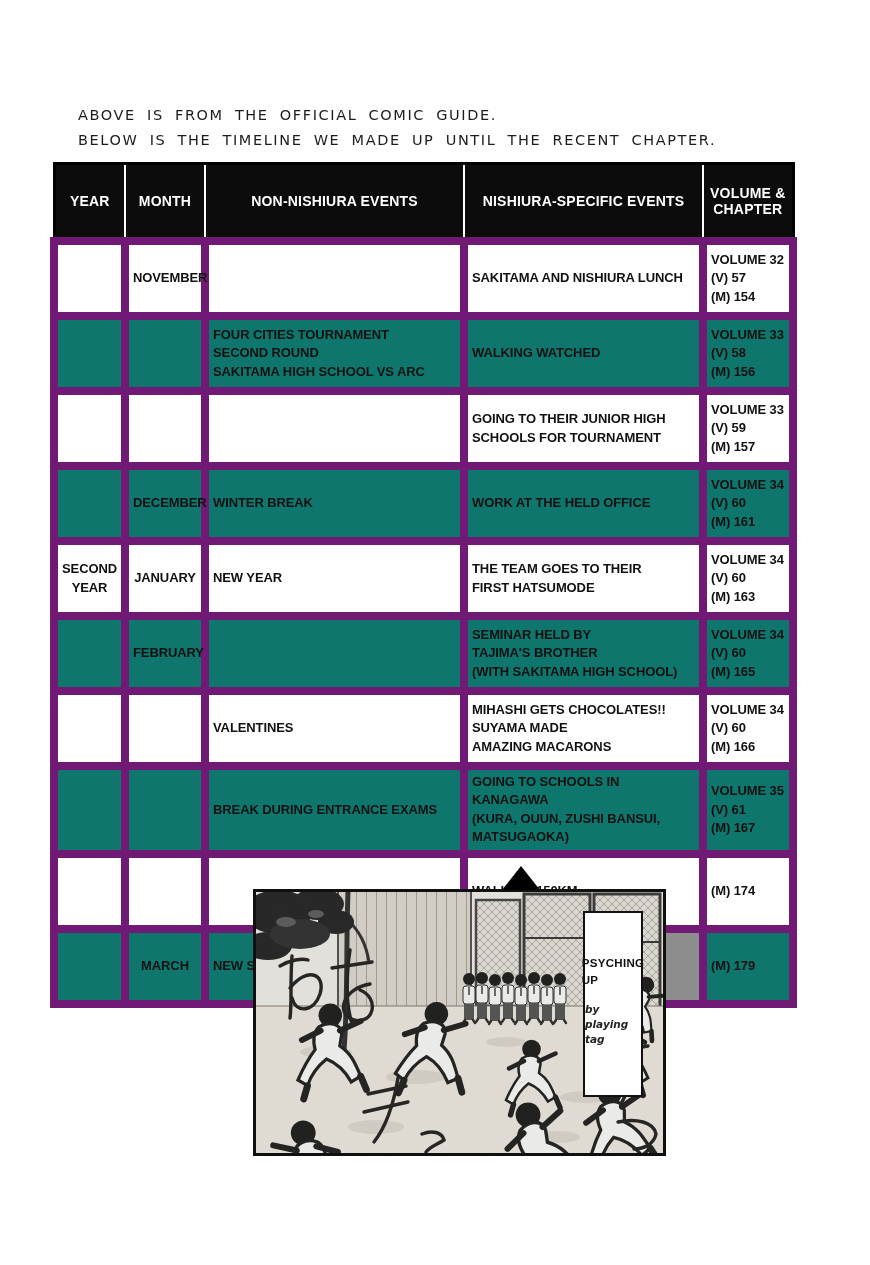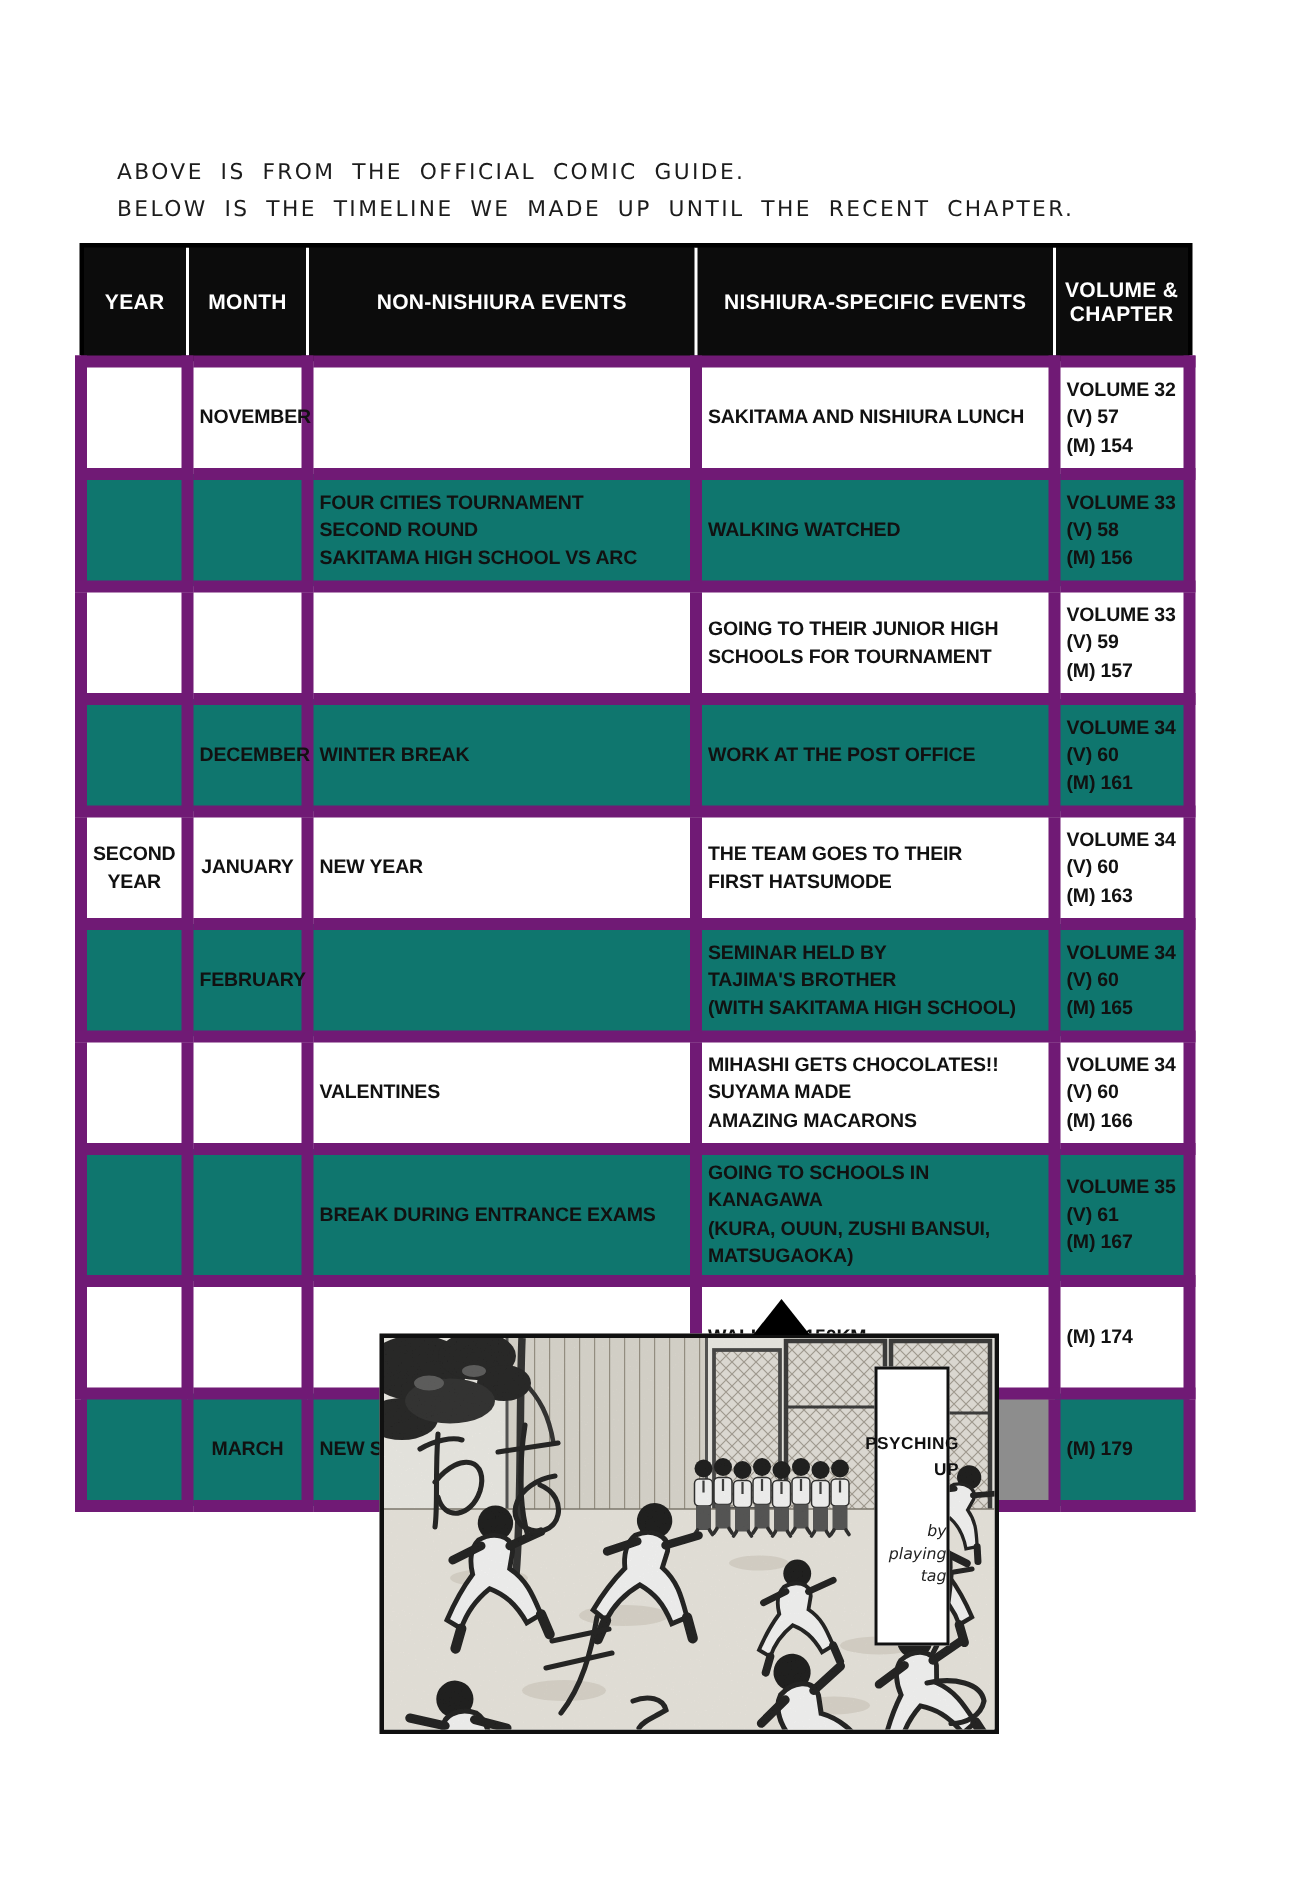--- a/index.html
+++ b/index.html
@@ -27,27 +27,27 @@
   td.c4{text-align:left;padding-left:8px;line-height:1.5;font-size:13.2px;}
   td.hl{background:#8d8d8d !important;color:#ffffff;}
   
   .callout-tri{position:absolute;left:502px;top:866px;width:0;height:0;
          border-left:19px solid transparent;border-right:19px solid transparent;
          border-bottom:24px solid #000;z-index:5;}
   
   .panel{position:absolute;left:253px;top:889px;width:407px;height:261px;
          border:3px solid #101010;background:#f2f0ea;z-index:4;}
   .panel svg{position:absolute;left:0;top:0;width:407px;height:261px;}
-  .caption-box{position:absolute;left:327px;top:19px;width:50px;height:186px;
+  .caption-box{position:absolute;left:327px;top:19px;width:60px;height:186px;
          background:#ffffff;border:2px solid #111;box-sizing:border-box;
-         display:flex;flex-direction:column;align-items:center;text-align:right;}
+         display:flex;flex-direction:column;align-items:center;text-align:left;}
   .caption-title{margin-top:42px;font-size:11.5px;font-weight:bold;line-height:1.5;
          letter-spacing:0.3px;white-space:pre-line;}
-  .caption-sub{margin-top:24px;font-family:"DejaVu Sans",sans-serif;font-style:italic;
-         font-size:10.5px;line-height:1.45;color:#222;white-space:pre-line;}
+  .caption-sub{margin-top:12px;font-family:"DejaVu Sans",sans-serif;font-style:italic;
+         font-size:10.5px;line-height:1.45;color:#222;white-space:pre-line;font-weight:bold;}
 </style>
 </head>
 <body>
 
 <div id="page">
 
   <div class="intro">ABOVE IS FROM THE OFFICIAL COMIC GUIDE.
 BELOW IS THE TIMELINE WE MADE UP UNTIL THE RECENT CHAPTER.</div>
 
   <table class="timeline">
@@ -96,21 +96,21 @@
         <td class="c3">GOING TO THEIR JUNIOR HIGH
 SCHOOLS FOR TOURNAMENT</td>
         <td class="c4">VOLUME 33
 (V) 59
 (M) 157</td>
       </tr>
       <tr class="alt">
         <td class="c0"></td>
         <td class="c1">DECEMBER</td>
         <td class="c2">WINTER BREAK</td>
-        <td class="c3">WORK AT THE POST OFFICE</td>
+        <td class="c3">WORK AT THE HELD OFFICE</td>
         <td class="c4">VOLUME 34
 (V) 60
 (M) 161</td>
       </tr>
       <tr>
         <td class="c0">SECOND YEAR</td>
         <td class="c1">JANUARY</td>
         <td class="c2">NEW YEAR</td>
         <td class="c3">THE TEAM GOES TO THEIR
 FIRST HATSUMODE</td>

